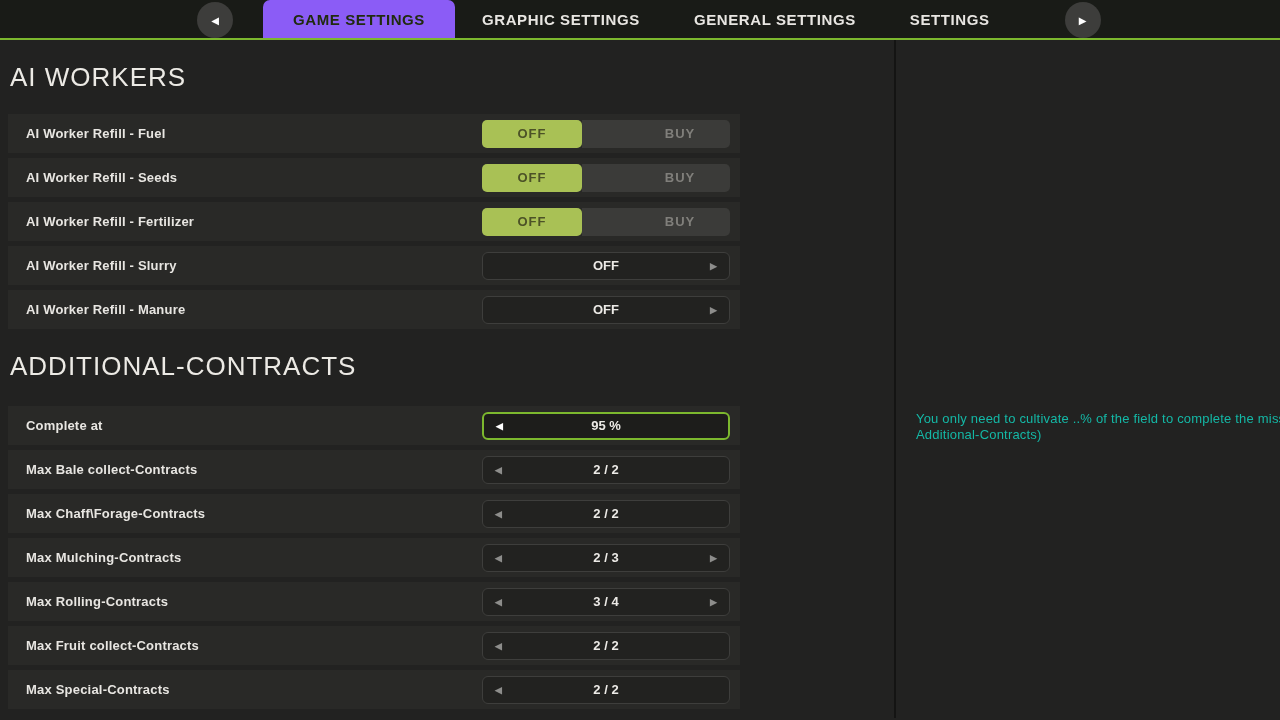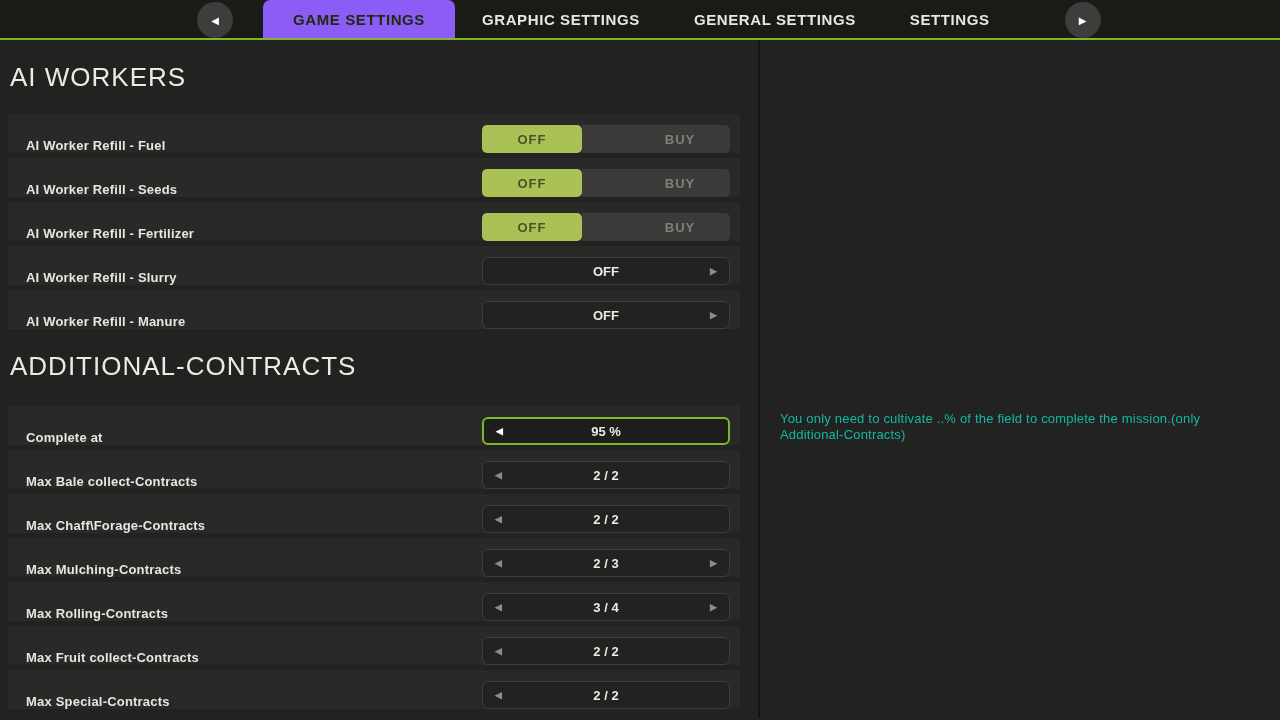--- a/index.html
+++ b/index.html
@@ -50,21 +50,21 @@
     background: #8b5cf6;
     color: #202b0e;
     border-radius: 7px 7px 0 0;
     margin-left: 30px;
     padding: 0 30px;
   }
 
   
   .content { display: flex; height: 678px; }
   .left-pane {
-    width: 760px;
+    width: 896px;
     border-right: 2px solid #141413;
     position: relative;
   }
   .right-pane { flex: 1; position: relative; }
 
   .section-title {
     color: #eceae5;
     font-size: 26px;
     font-weight: 400;
     letter-spacing: 1px;
@@ -72,21 +72,21 @@
   }
   .rows { margin-top: 21px; }
   .rows.second { margin-top: 24px; }
 
   .row {
     width: 732px;
     height: 39px;
     margin: 0 0 5px 8px;
     background: #292927;
     display: flex;
-    align-items: flex-end;
+    align-items: center;
     position: relative;
   }
   .row-label {
     margin-left: 18px;
     font-size: 13px;
     font-weight: bold;
     color: #e8e6e2;
     letter-spacing: 0.2px;
   }
 

